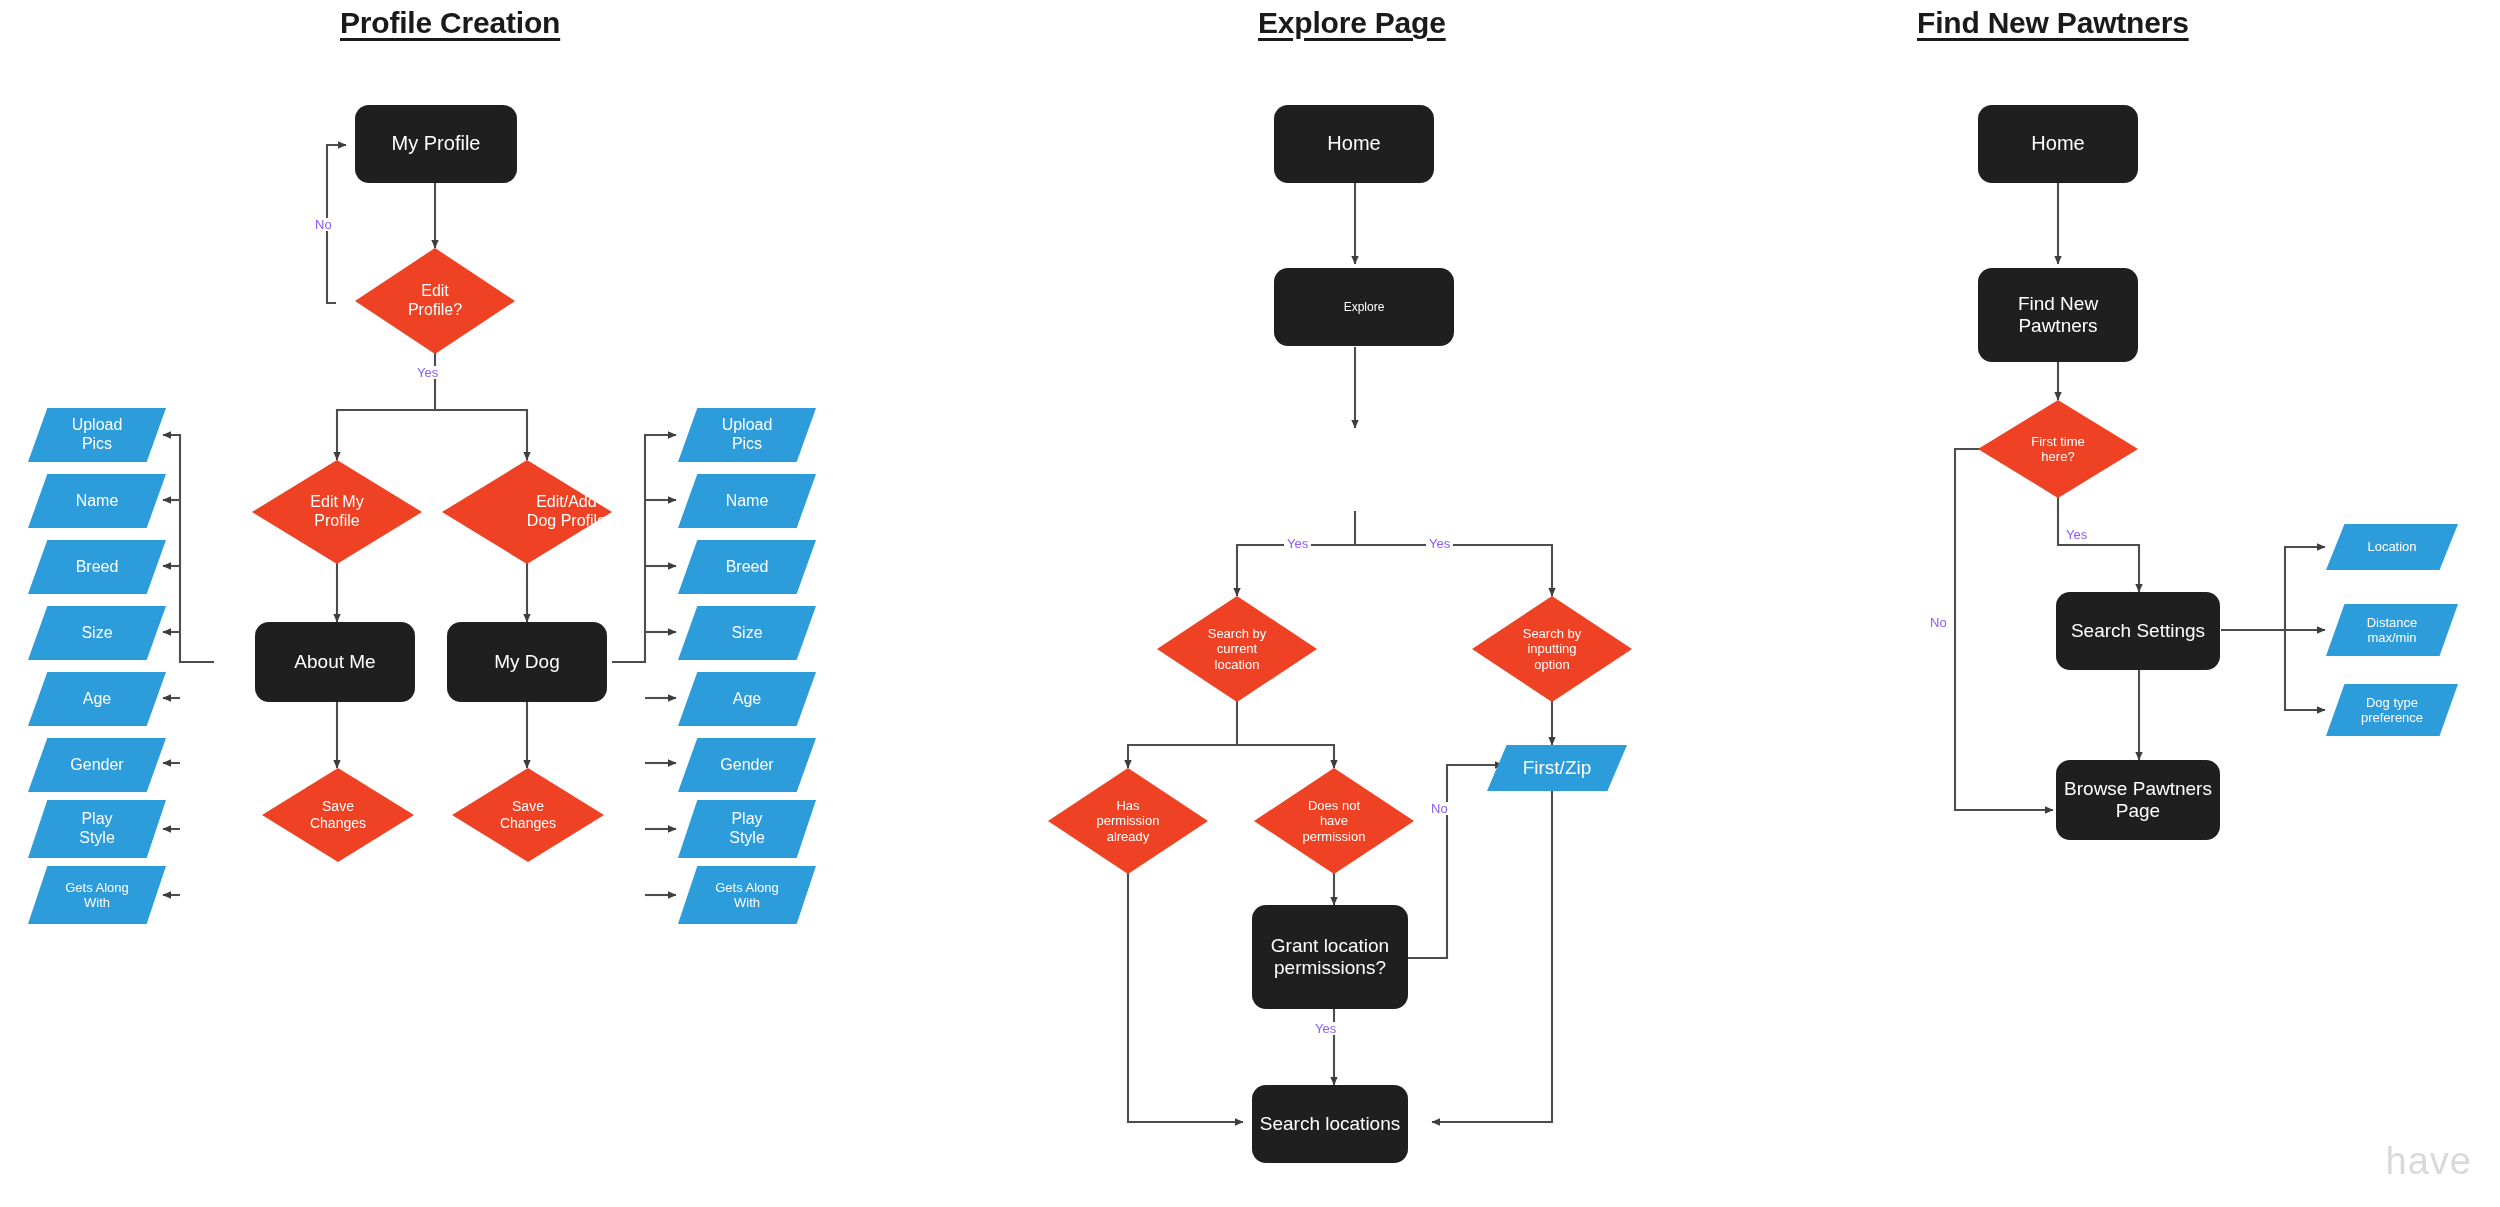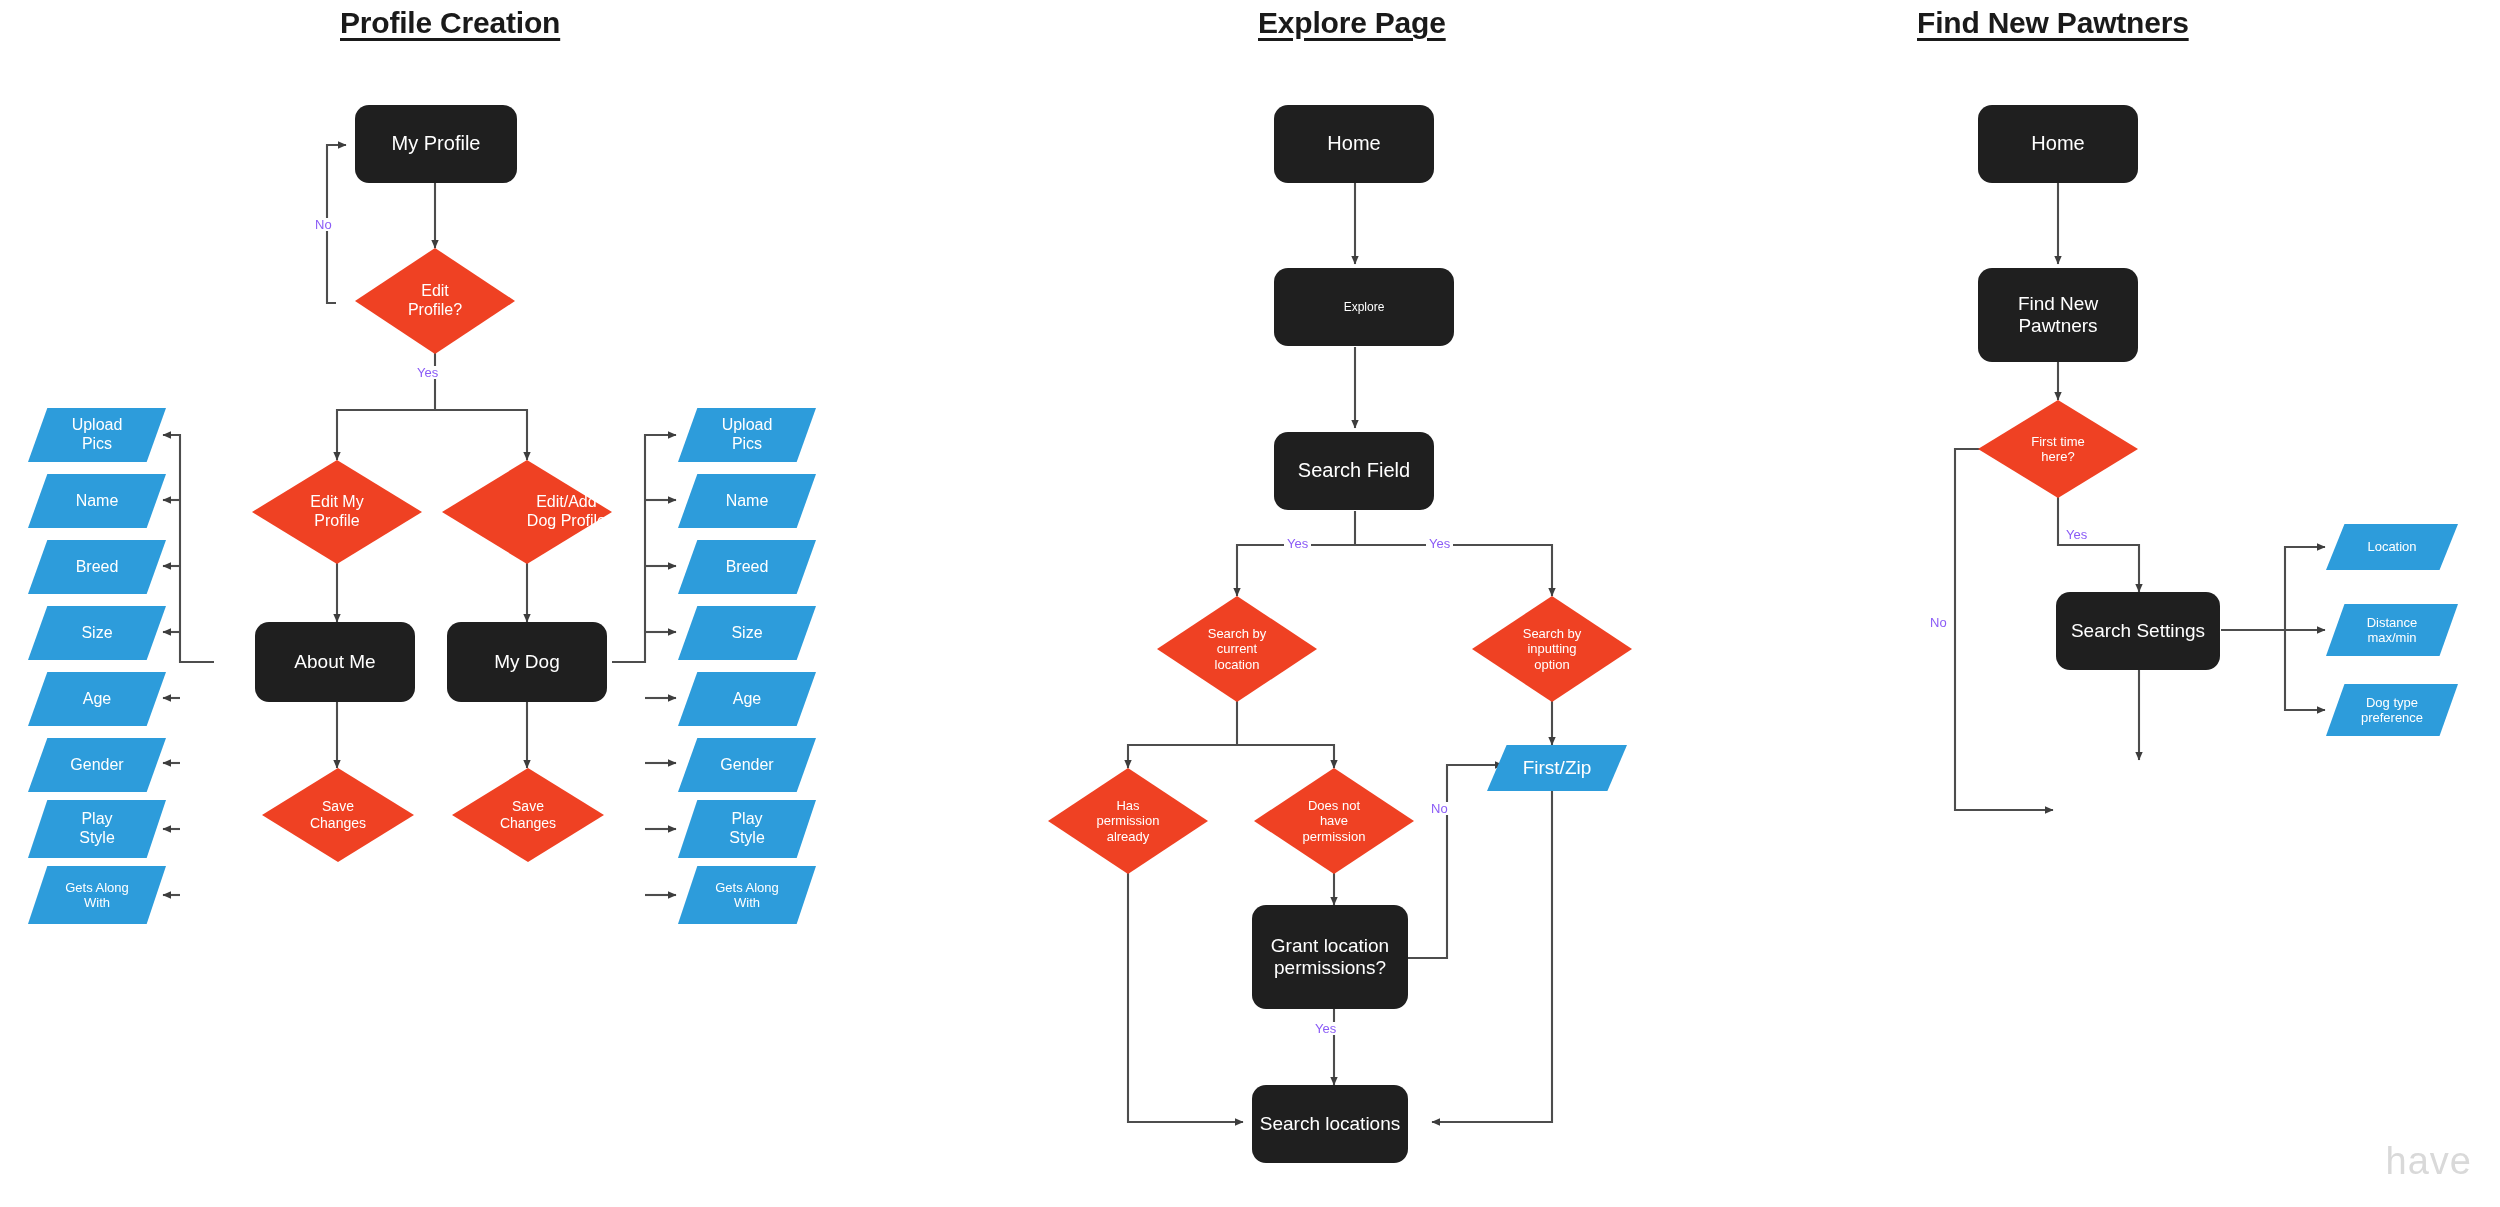--- a/index.html
+++ b/index.html
@@ -316,23 +316,20 @@
   <div class="col-title" style="left:1258px; top:6px;">Explore Page</div>
 
   <div class="node rect" style="left:1274px; top:105px; width:160px; height:78px; font-size:20px;">
     <span>Home</span>
   </div>
 
   <div class="node rect" style="left:1274px; top:268px; width:180px; height:78px; font-size:12px;">
     <span>Explore</span>
   </div>
 
-  <div class="node rect" style="left:1274px; top:432px; width:160px; height:78px; font-size:20px;">
-    <span>Search Field</span>
-  </div>
 
   <div class="edge-label" style="left:1284px; top:537px;">Yes</div>
   <div class="edge-label" style="left:1426px; top:537px;">Yes</div>
 
   <div class="node diamond-wrap" style="left:1157px; top:596px; width:160px; height:106px; font-size:13px;">
     <div class="diamond-shape"></div>
     <span class="diamond-label">Search by
 current
 location</span>
   </div>
@@ -392,20 +389,24 @@
 here?</span>
   </div>
 
   <div class="edge-label" style="left:2063px; top:528px;">Yes</div>
   <div class="edge-label" style="left:1927px; top:616px;">No</div>
 
   <div class="node rect" style="left:2056px; top:592px; width:164px; height:78px; font-size:19px;">
     <span>Search Settings</span>
   </div>
 
+  <div class="node rect" style="left:2056px; top:760px; width:164px; height:80px; font-size:19px;">
+    <span>Browse Pawtners
+Page</span>
+  </div>
 
   <div class="node para" style="left:2326px; top:524px; width:132px; height:46px; font-size:13px;">
     <div class="para-shape"></div>
     <span class="para-label">Location</span>
   </div>
 
   <div class="node para" style="left:2326px; top:604px; width:132px; height:52px; font-size:13px;">
     <div class="para-shape"></div>
     <span class="para-label">Distance
 max/min</span>

